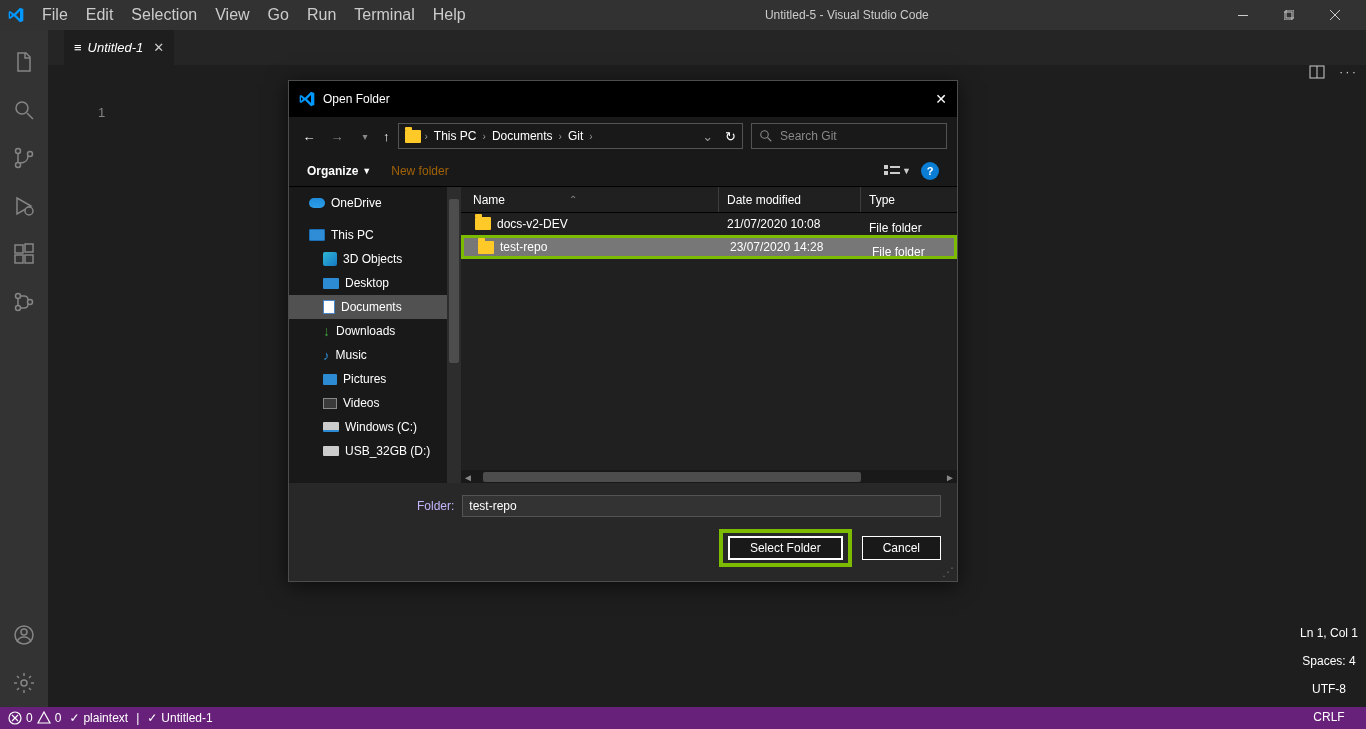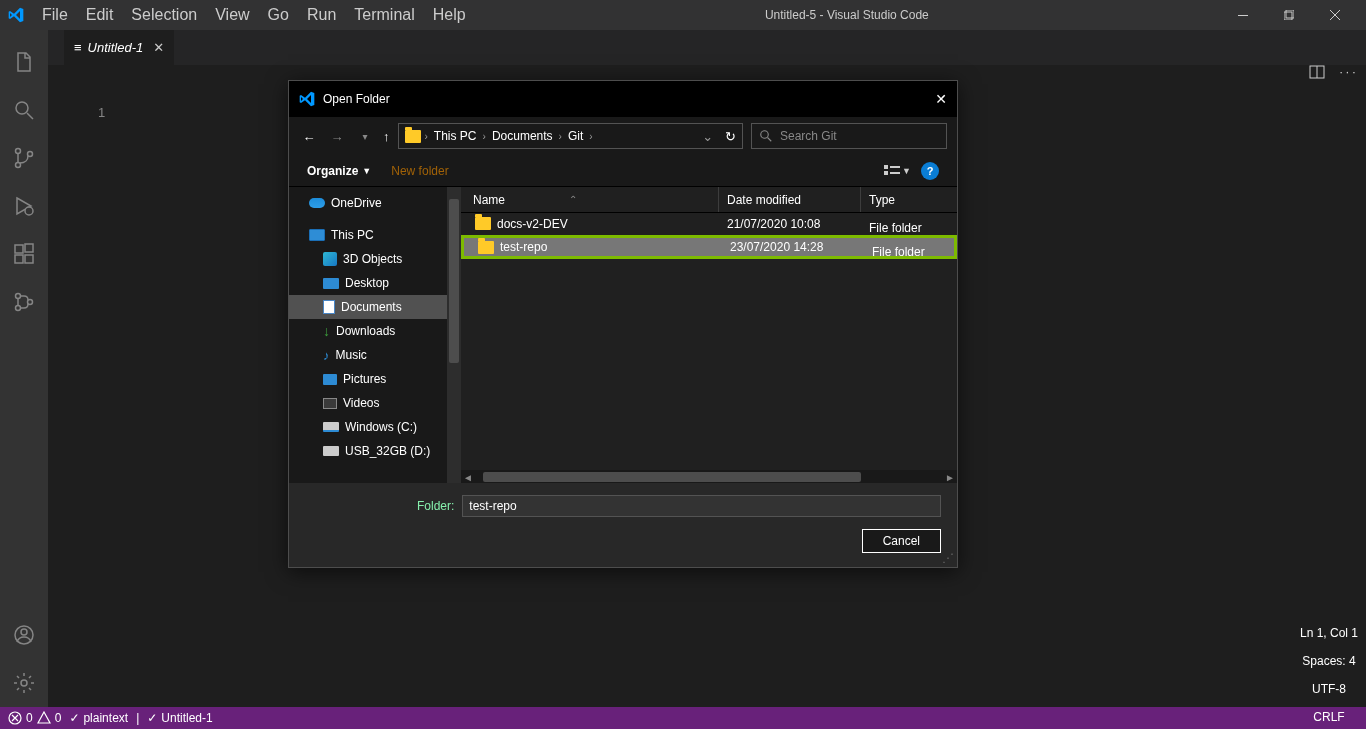--- a/index.html
+++ b/index.html
@@ -81,21 +81,21 @@
 .hl-row { border: 3px solid #7dbb00; margin: 1px 0; }
 .hl-row .filerow { height: 18px; }
 
 .hscroll { height: 14px; display: flex; align-items: center; background: #191919; }
 .hscroll .arrow { width: 14px; text-align: center; color: #888888; font-size: 10px; }
 .hscroll .track { flex: 1; height: 10px; position: relative; }
 .hscroll .thumb { position: absolute; left: 8px; width: 378px; top: 0; bottom: 0; background: #4d4d4d; border-radius: 2px; }
 
 .dlg-footer { background: #282828; padding: 12px 16px 14px 16px; position: relative; }
 .folder-line { display: flex; align-items: center; gap: 8px; margin-bottom: 12px; margin-left: 112px; }
-.folder-line label { color: #86efac; font-size: 12px; }
+.folder-line label { color: #c4b5fd; font-size: 12px; }
 .folder-input { flex: 1; height: 22px; background: #333333; border: 1px solid #535353; color: #ffffff; padding: 0 6px; font-size: 12px; }
 .btnrow { display: flex; justify-content: flex-end; gap: 10px; align-items: center; }
 .btn { height: 24px; padding: 0 20px; border: 1px solid #ffffff; background: #191919; color: #ffffff; font-size: 12px; cursor: pointer; display: flex; align-items: center; }
 .btn.primary-hl { border: 2px solid #ffffff; }
 .hlwrap { border: 4px solid #7dbb00; padding: 3px 5px; }
 .resize-grip { position: absolute; right: 3px; bottom: 2px; color: #666666; font-size: 12px; transform: rotate(0deg); }
 
 
 .ico-onedrive { width: 16px; height: 10px; background: linear-gradient(#1d8ddb,#2d9de7); border-radius: 5px; position: relative; }
 .ico-thispc { width: 16px; height: 12px; background: linear-gradient(#2e8dd6,#2e8dd6); border: 1px solid #1a6eb5; border-radius: 1px; }
@@ -415,17 +415,20 @@
       </div>
     </div>
   </div>
 
   <div class="dlg-footer">
     <div class="folder-line">
       <label>Folder:</label>
       <input class="folder-input" value="test-repo" style="">
     </div>
     <div class="btnrow">
+      <span class="hlwrap">
+        <button class="btn primary-hl">Select Folder</button>
+      </span>
       <button class="btn">Cancel</button>
     </div>
     <span class="resize-grip">⋰</span>
   </div>
 </div>
 
 </body></html>

